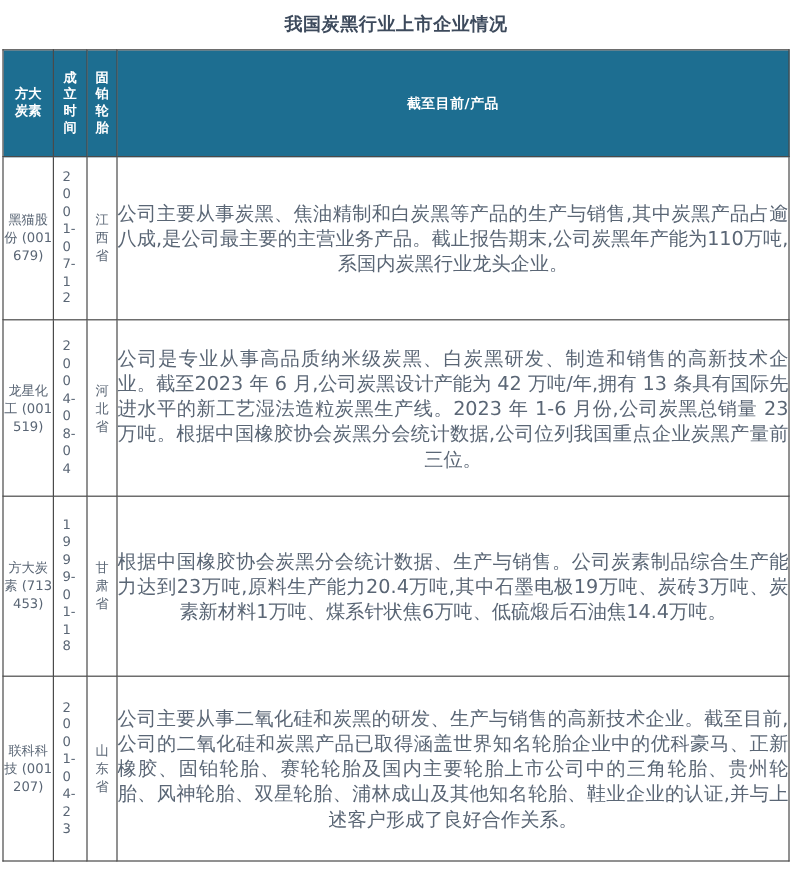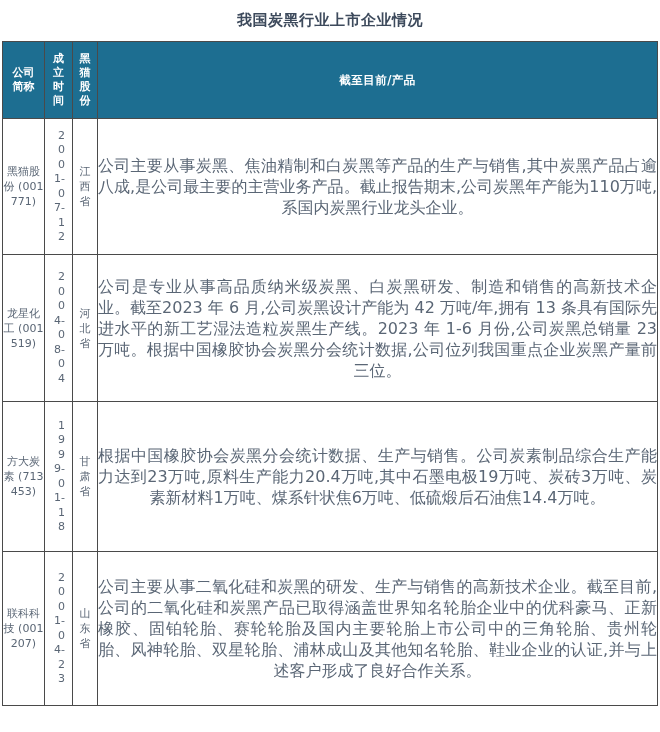--- a/index.html
+++ b/index.html
@@ -56,21 +56,21 @@
     line-height: 13px;
     text-align: center;
   }
 
   th.h-vertical-wrap {
     padding: 0 2px;
   }
   th.h-vertical-wrap .vtext {
     display: block;
     width: 13px;
-    margin: 4px auto;
+    margin: 16px auto;
     word-break: break-all;
     line-height: 14px;
   }
 
   th.h-name .vtext {
     width: 28px;
   }
 
   th.h-desc {
     font-size: 11.5px;
@@ -85,21 +85,21 @@
   td.cell-name {
     text-align: center;
     font-size: 11px;
     color: #5a6675;
     line-height: 15px;
     padding: 2px 3px;
     word-break: break-all;
   }
 
   td.cell-date {
-    text-align: right;
+    text-align: left;
     font-size: 11px;
     color: #5a6675;
     line-height: 14px;
     padding: 2px 1px;
   }
   td.cell-date .vchar {
     display: block;
     width: 13px;
     margin: 0 auto;
     word-break: break-all;
@@ -146,34 +146,34 @@
   <table class="company-table">
     <colgroup>
       <col class="c-name">
       <col class="c-date">
       <col class="c-addr">
       <col class="c-desc">
     </colgroup>
     <thead>
       <tr>
         <th class="h-vertical-wrap h-name">
-          <span class="vtext">公司简称</span>
+          <span class="vtext">方大炭素</span>
         </th>
         <th class="h-vertical-wrap">
           <span class="vtext">成立时间</span>
         </th>
         <th class="h-vertical-wrap">
-          <span class="vtext">黑猫股份</span>
+          <span class="vtext">固铂轮胎</span>
         </th>
         <th class="h-desc">截至目前/产品</th>
       </tr>
     </thead>
     <tbody>
       <tr class="row-1">
-        <td class="cell-name">黑猫股份 (001771)</td>
+        <td class="cell-name">黑猫股份 (001679)</td>
         <td class="cell-date">
           <span class="vchar">2001-07-12</span>
         </td>
         <td class="cell-addr">
           <span class="vchar">江西省</span>
         </td>
         <td class="cell-desc">公司主要从事炭黑、焦油精制和白炭黑等产品的生产与销售,其中炭黑产品占逾八成,是公司最主要的主营业务产品。截止报告期末,公司炭黑年产能为110万吨,系国内炭黑行业龙头企业。</td>
       </tr>
       <tr class="row-2">
         <td class="cell-name">龙星化工 (001519)</td>

